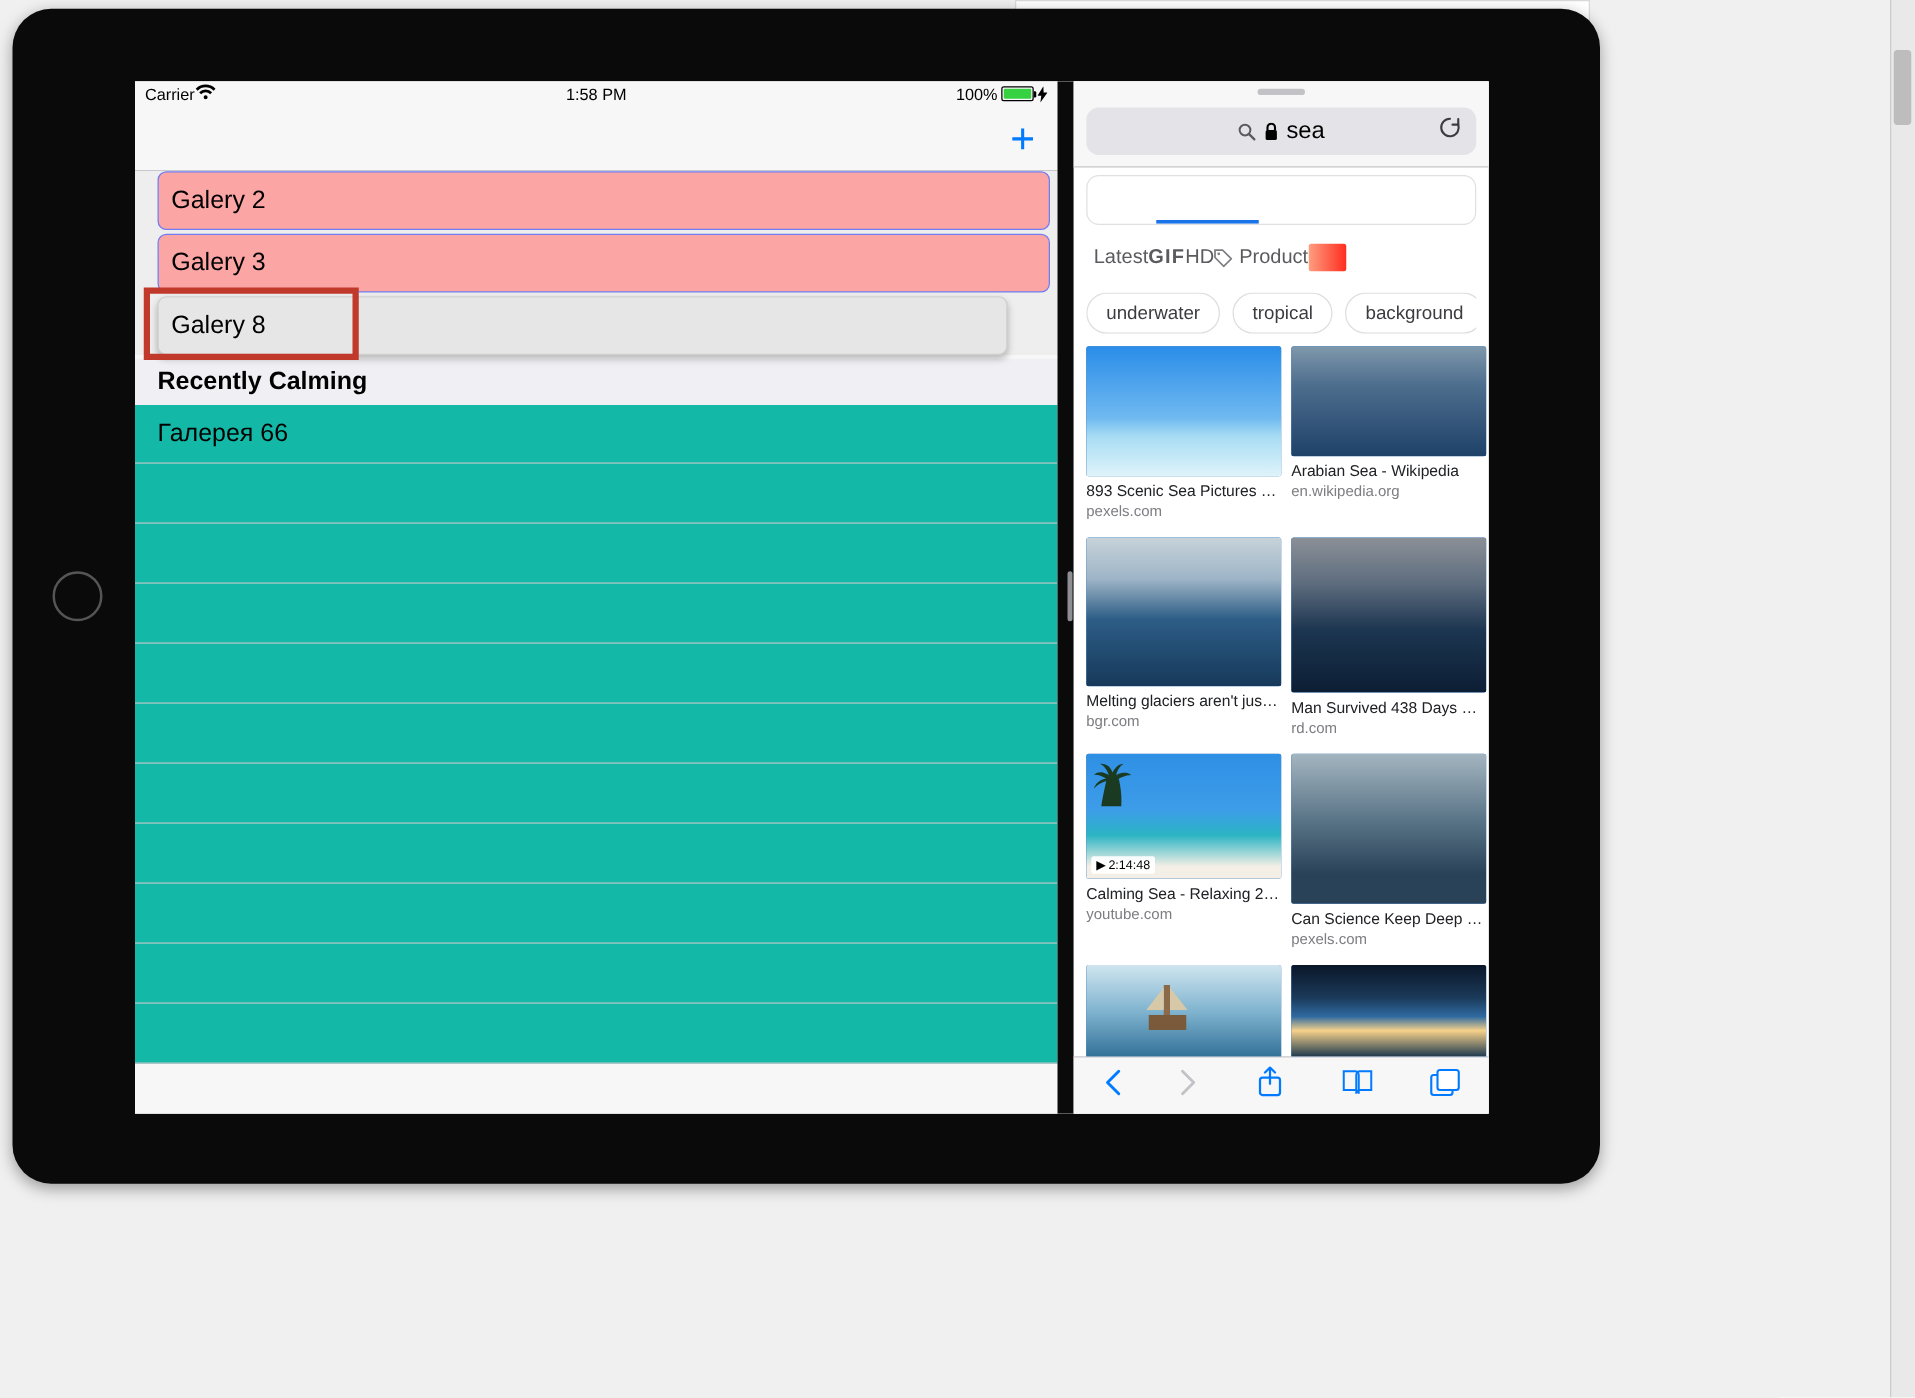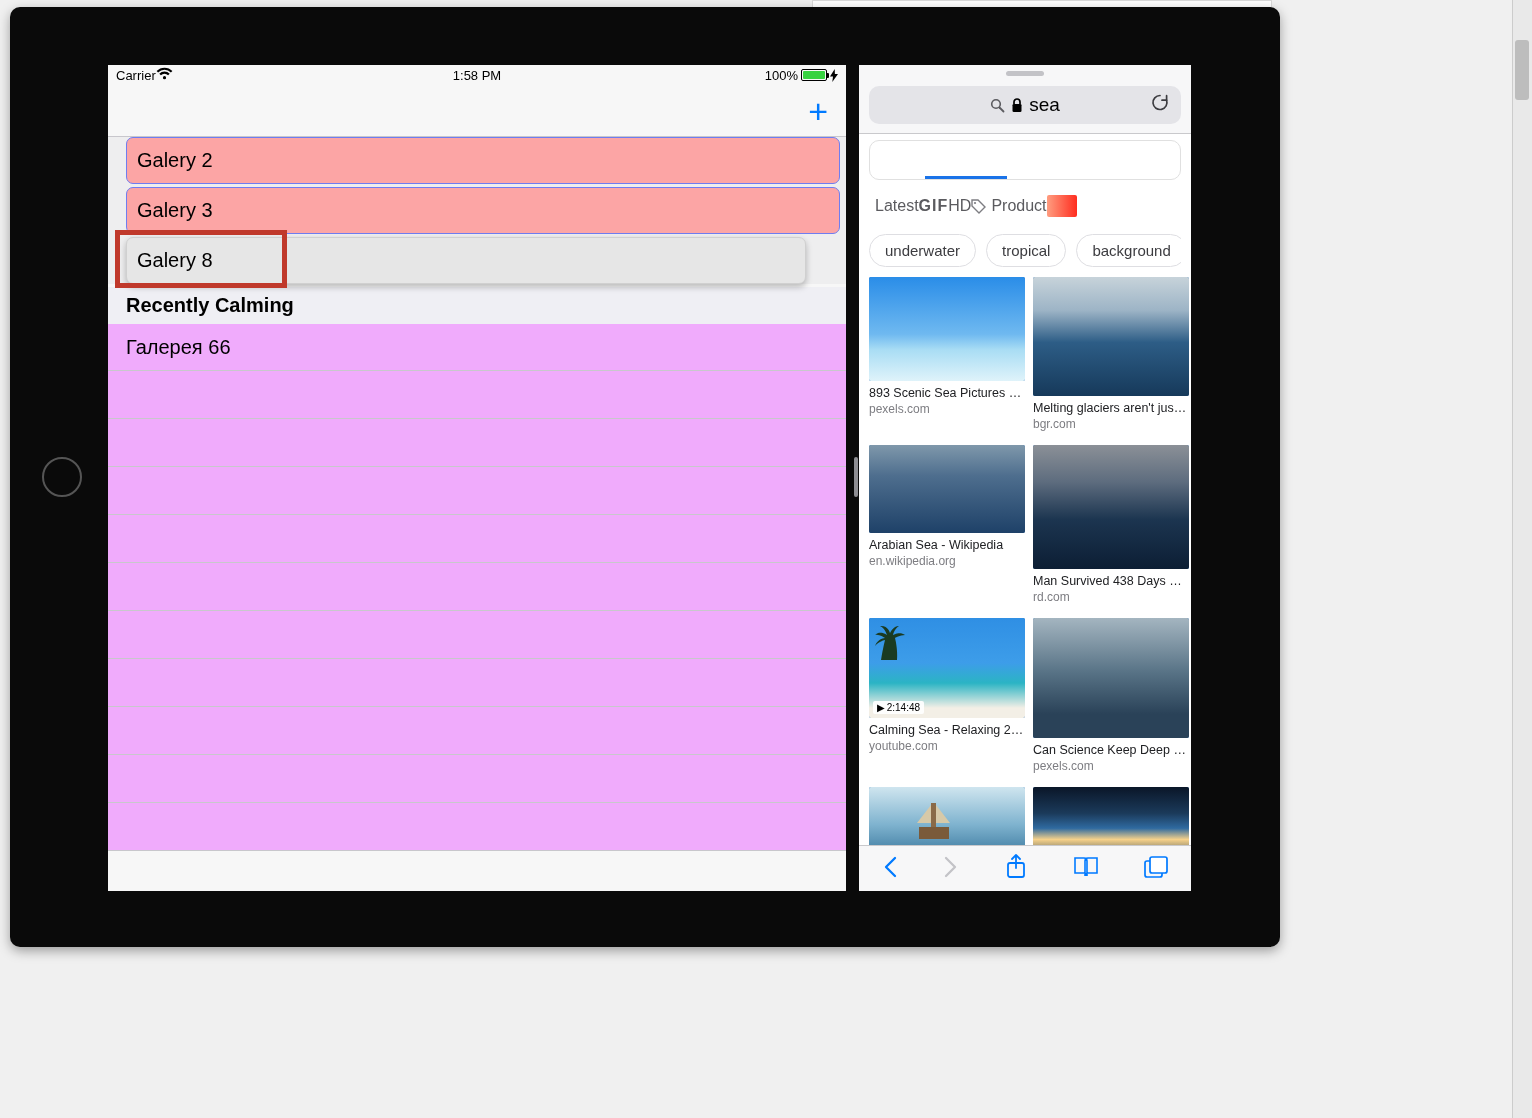--- a/index.html
+++ b/index.html
@@ -12,21 +12,21 @@
     position: relative;
   }
   
   .ipad-frame {
     position: absolute;
     left: 10px;
     top: 7px;
     width: 1270px;
     height: 940px;
     background: #0a0a0a;
-    border-radius: 10px;
+    border-radius: 31px;
     box-shadow: 0 4px 12px rgba(0,0,0,.35);
   }
   .home-button {
     position:absolute;
     left:32px;
     top:450px;
     width:40px;height:40px;
     border:2px solid #555;
     border-radius:50%;
   }
@@ -113,21 +113,21 @@
   }
   .section-header{
     font-size:20px;font-weight:700;
     padding:7px 18px;
     background:#efeff4;
     margin-top:3px;
   }
   .plain-row{
     height:47px;display:flex;align-items:center;
     padding:0 18px;font-size:20px;
-    background:#f0abfc;border-bottom:1px solid #c8c7cc;
+    background:#14b8a6;border-bottom:1px solid #c8c7cc;
   }
   .empty-rows .plain-row{height:48px;}
 
   
   .right-app{
     position:absolute;
     left:751px;top:0;width:332px;height:826px;
     background:#fff;
     display:flex;flex-direction:column;
   }
@@ -322,33 +322,33 @@
 
           <div class="card">
             <div class="thumb" style="height:104px">
                 <div class="sky"></div>
               </div>
             <div class="cap">893 Scenic Sea Pictures · P…</div>
             <div class="src">pexels.com</div>
           </div>
 
           <div class="card">
+            <div class="thumb" style="height:88px">
+                <div class="sea-dark"></div>
+              </div>
+            <div class="cap">Arabian Sea - Wikipedia</div>
+            <div class="src">en.wikipedia.org</div>
+          </div>
+
+          <div class="card">
             <div class="thumb" style="height:119px">
                 <div class="sea-blue"></div>
               </div>
             <div class="cap">Melting glaciers aren't just …</div>
             <div class="src">bgr.com</div>
-          </div>
-
-          <div class="card">
-            <div class="thumb" style="height:88px">
-                <div class="sea-dark"></div>
-              </div>
-            <div class="cap">Arabian Sea - Wikipedia</div>
-            <div class="src">en.wikipedia.org</div>
           </div>
 
           <div class="card">
             <div class="thumb" style="height:124px">
                 <div class="wave"></div>
               </div>
             <div class="cap">Man Survived 438 Days Stu…</div>
             <div class="src">rd.com</div>
           </div>
 

